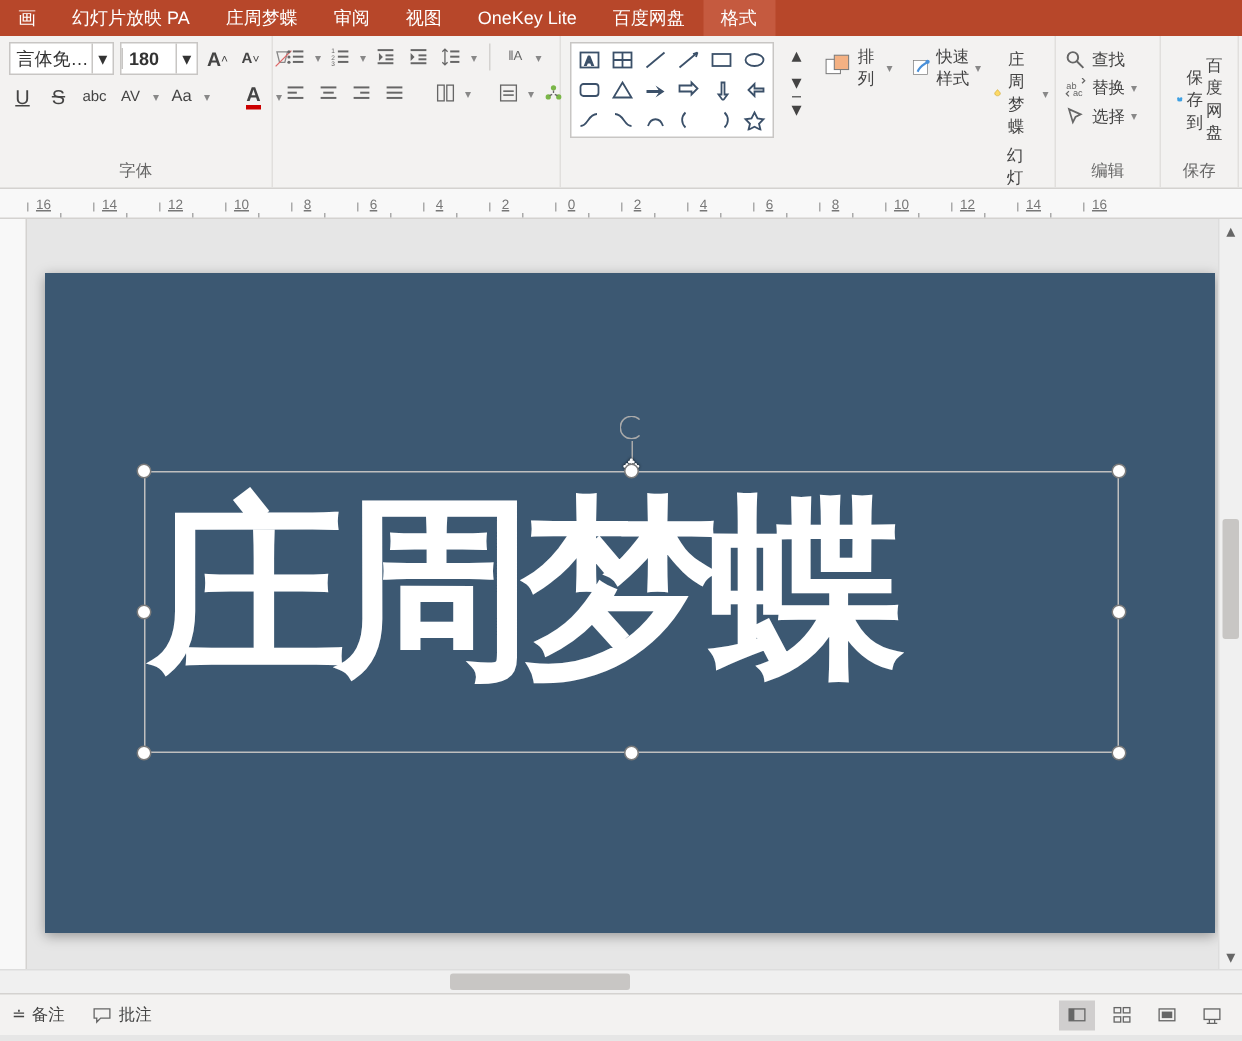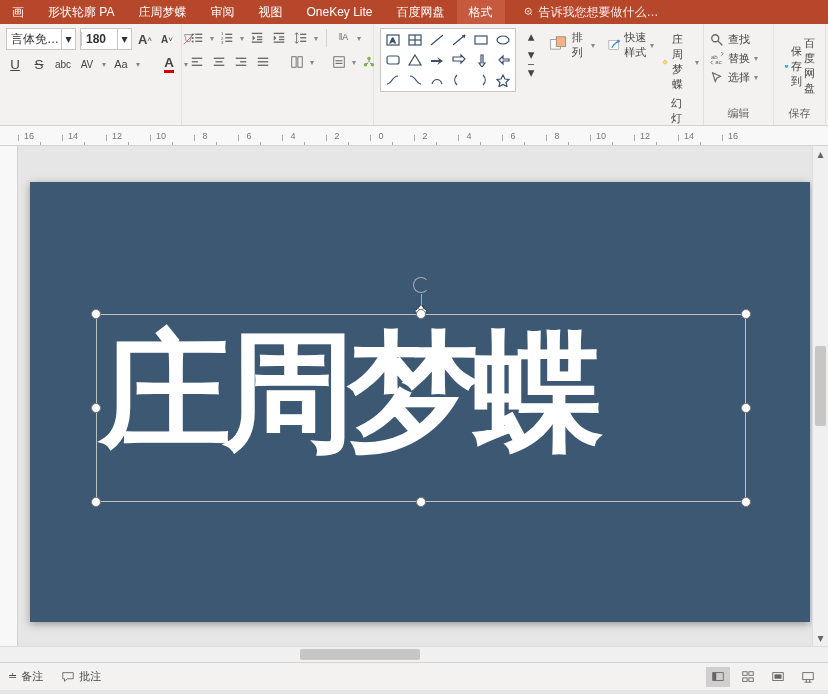--- a/index.html
+++ b/index.html
@@ -34,21 +34,21 @@
 
   .vbtn { display: flex; flex-direction: row; align-items: center; justify-content: center; padding: 2px 4px; gap: 2px; }
   .vbtn span { font-size: 11px; color: #444; }
   .vbtn svg { width: 28px; height: 28px; }
 
   .small-line { display: flex; align-items: center; gap: 4px; font-size: 11px; color: #444; }
   .small-line svg { width: 14px; height: 14px; }
 
   
   .ruler { height: 20px; background: #f8f8f8; border-bottom: 1px solid #d4d2d0; position: relative; overflow: hidden; font-size: 9px; color: #777; display:flex; align-items:center; padding-left:18px;}
-  .ruler-tick { position: relative; width: 22px; text-align:center; }
+  .ruler-tick { position: relative; width: 22px; text-align:center;text-decoration:underline; }
   .ruler-tick::before{content:""; position:absolute; left:0; top:4px; height:6px; width:1px; background:#aaa;}
   .ruler-tick.m::before{top:6px;height:4px;}
 
   
   .workarea { position: relative; height: 500px; background: #e6e6e6; overflow: hidden; }
   .vruler { position:absolute; left:0; top:0; width:18px; bottom:0; background:#f8f8f8; border-right:1px solid #d4d2d0;}
   .slide { position: absolute; left: 30px; top: 36px; width: 780px; height: 440px; background: #3c5872; box-shadow: 0 2px 8px rgba(0,0,0,0.35); }
   .selection { position: absolute; left: 66px; top: 132px; width: 650px; height: 188px; border: 1px solid #bfbfbf; }
   .handle { position: absolute; width: 10px; height: 10px; background: #fff; border: 1px solid #7a7a7a; border-radius: 50%; }
   .h-tl { left: -6px; top: -6px; } .h-tr { right: -6px; top: -6px; }
@@ -73,35 +73,27 @@
   .status .right { margin-left:auto; display:flex; align-items:center; gap:6px;}
   .view-btn{ width:24px; height:20px; display:flex; align-items:center; justify-content:center; }
   .view-btn.active{ background:#d0cece;}
   .view-btn svg{width:14px;height:14px;}
 </style>
 </head>
 <body>
 
 <div class="tabs">
   <div class="tab">画</div>
-  <div class="tab">形状轮廓 PA</div>
+  <div class="tab">幻灯片放映 PA</div>
   <div class="tab">庄周梦蝶</div>
   <div class="tab">审阅</div>
   <div class="tab">视图</div>
   <div class="tab">OneKey Lite</div>
   <div class="tab">百度网盘</div>
   <div class="tab format">格式</div>
-  <div class="tell-me">
-    <svg viewBox="0 0 16 16">
-        <circle cx="7" cy="7" r="4" fill="none" stroke="#fff" stroke-width="1.3"></circle>
-        <path d="M12 12 L9.8 9.8" stroke="#fff" stroke-width="1.3"></path>
-        <circle cx="7" cy="7" r="1.5" fill="#ffd966"></circle>
-      </svg>
-    <span>告诉我您想要做什么…</span>
-  </div>
 </div>
 
 <div class="ribbon">
 
   <div class="group" style="width:182px">
     <div class="group-body">
       <div class="row">
         <div class="font-size-box">
           <div class="font-name">言体免…</div>
           <div class="caret">▾</div>
@@ -133,20 +125,21 @@
         <span style="font-size:8px;color:#888">▾</span>
         <button class="icon-btn" style="font-size:11px">Aa</button>
         <span style="font-size:8px;color:#888">▾</span>
         <div class="sep"></div>
         <button class="icon-btn">
             <span style="border-bottom:3px solid #c00;font-weight:bold">A</span>
           </button>
         <span style="font-size:8px;color:#888">▾</span>
       </div>
     </div>
+    <div class="group-label">字体</div>
   </div>
 
   <div class="group" style="width:192px">
     <div class="group-body">
       <div class="row">
         <button class="icon-btn">
             <svg width="14" height="14" viewBox="0 0 16 16">
               <circle cx="3" cy="4" r="1.2" fill="#666"></circle>
               <rect x="6" y="3" width="8" height="1.5" fill="#666"></rect>
               <circle cx="3" cy="8" r="1.2" fill="#666"></circle>

